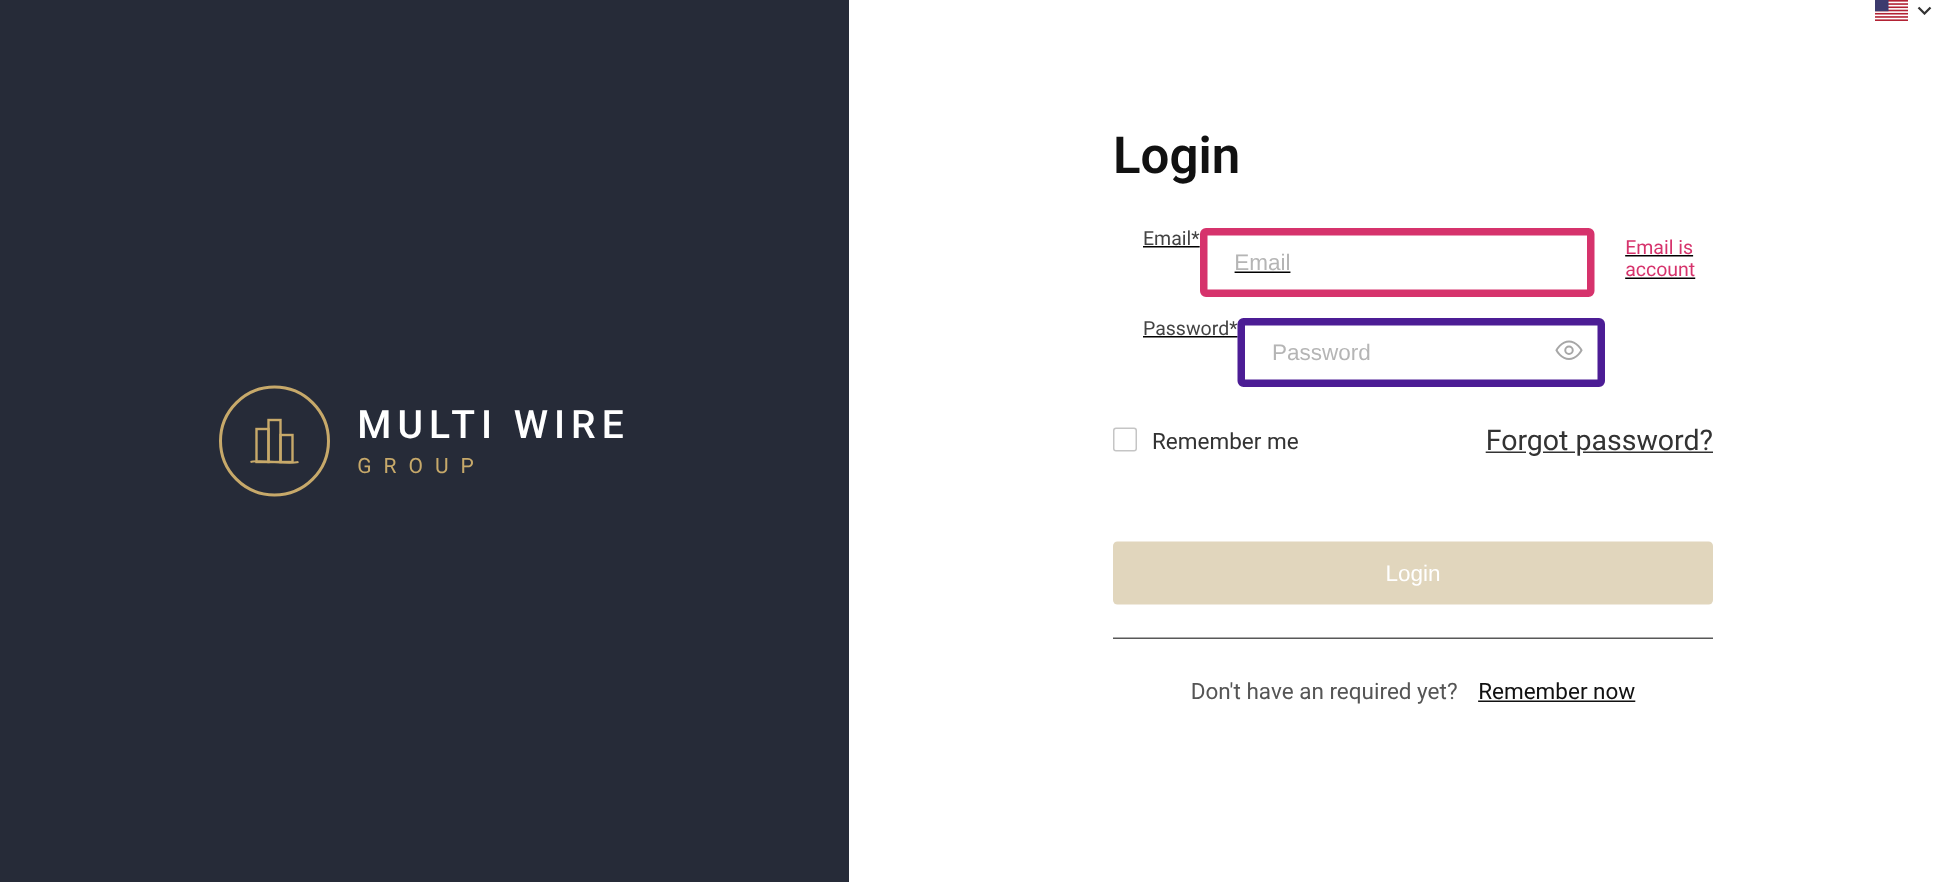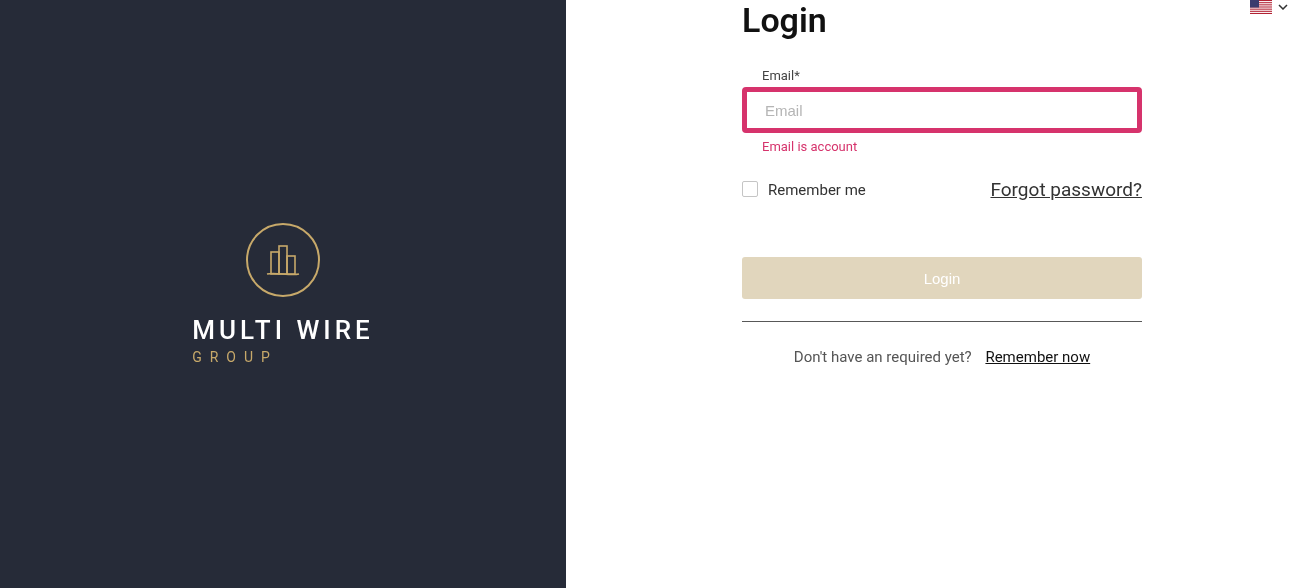--- a/index.html
+++ b/index.html
@@ -6,21 +6,21 @@
   html, body { height: 100%; font-family: -apple-system, BlinkMacSystemFont, "Segoe UI", Roboto, "Helvetica Neue", Arial, sans-serif; }
   .page { display: flex; width: 1296px; height: 588px; position: relative; background: #fff; }
   .left-panel {
     width: 566px;
     height: 588px;
     background: #262b38;
     display: flex;
     align-items: center;
     justify-content: center;
   }
-  .brand { display: flex; align-items: center; gap: 18px; flex-direction: column; }
+  .brand { display: flex; align-items: center; gap: 18px; }
   .brand-logo-circle {
     width: 74px; height: 74px; border: 2px solid #c7a96a; border-radius: 50%;
     display: flex; align-items: center; justify-content: center;
   }
   .brand-text { display: flex; flex-direction: column; color: #fff; letter-spacing: 2px; }
   .brand-line1 { font-size: 26px; font-weight: 500; letter-spacing: 4px; }
   .brand-line2 { font-size: 14px; font-weight: 400; color: #c7a96a; letter-spacing: 8px; margin-top: 4px; }
 
   .right-panel {
     flex: 1;
@@ -32,24 +32,25 @@
     top: 0px; right: 8px;
     display: flex; align-items: center; gap: 6px;
     cursor: pointer;
   }
   .flag { width: 22px; height: 14px; display: block; }
   .chevron { width: 10px; height: 10px; display: inline-flex; align-items: center; justify-content: center; }
 
   .form-container {
     width: 400px;
     margin-left: 176px;
+    margin-top: 84px;
   }
   .page-title { font-size: 34px; font-weight: 600; color: #111; margin-bottom: 28px; }
 
-  .field-group { display: flex; flex-direction: column; margin-bottom: 14px; }
+  .field-group { display: flex; flex-direction: row; margin-bottom: 14px; text-decoration: underline; }
   .field-label { font-size: 13px; color: #444; margin-left: 20px; margin-bottom: 4px; }
   .field-input {
     width: 100%; height: 46px; border: 5px solid #4c1d95; border-radius: 4px;
     padding: 0 18px; font-size: 15px; color: #333; outline: none;
   }
   .field-input::placeholder { color: #b5b5b5; }
   .field-input.error { border-color: #d6336c; }
   .field-error-msg { font-size: 13px; color: #d6336c; margin-left: 20px; margin-top: 6px; }
 
   .password-wrap { position: relative; }
@@ -128,20 +129,34 @@
 
     <div class="form-container">
       <h1 class="page-title">Login</h1>
 
       <div class="field-group">
         <label class="field-label">Email*</label>
         <input class="field-input error" type="text" placeholder="Email" style="">
         <span class="field-error-msg">Email is account</span>
       </div>
 
+      <div class="field-group">
+        <label class="field-label">Password*</label>
+        <div class="password-wrap">
+          <input class="field-input" type="password" placeholder="Password" style="">
+          <button class="eye-btn" type="button">
+            <span>
+              <svg width="20" height="20" viewBox="0 0 24 24" fill="none" stroke="#a7a7a7" stroke-width="1.6">
+                <path d="M2 12s3.5-7 10-7 10 7 10 7-3.5 7-10 7S2 12 2 12z"></path>
+                <circle cx="12" cy="12" r="3"></circle>
+              </svg>
+            </span>
+          </button>
+        </div>
+      </div>
 
       <div class="row-remember">
         <div class="remember-wrap">
           <span class="checkbox" role="checkbox" aria-checked="false"></span>
           <span class="remember-label">Remember me</span>
         </div>
         <a class="forgot-link">Forgot password?</a>
       </div>
 
       <button class="login-btn" type="button">Login</button>

